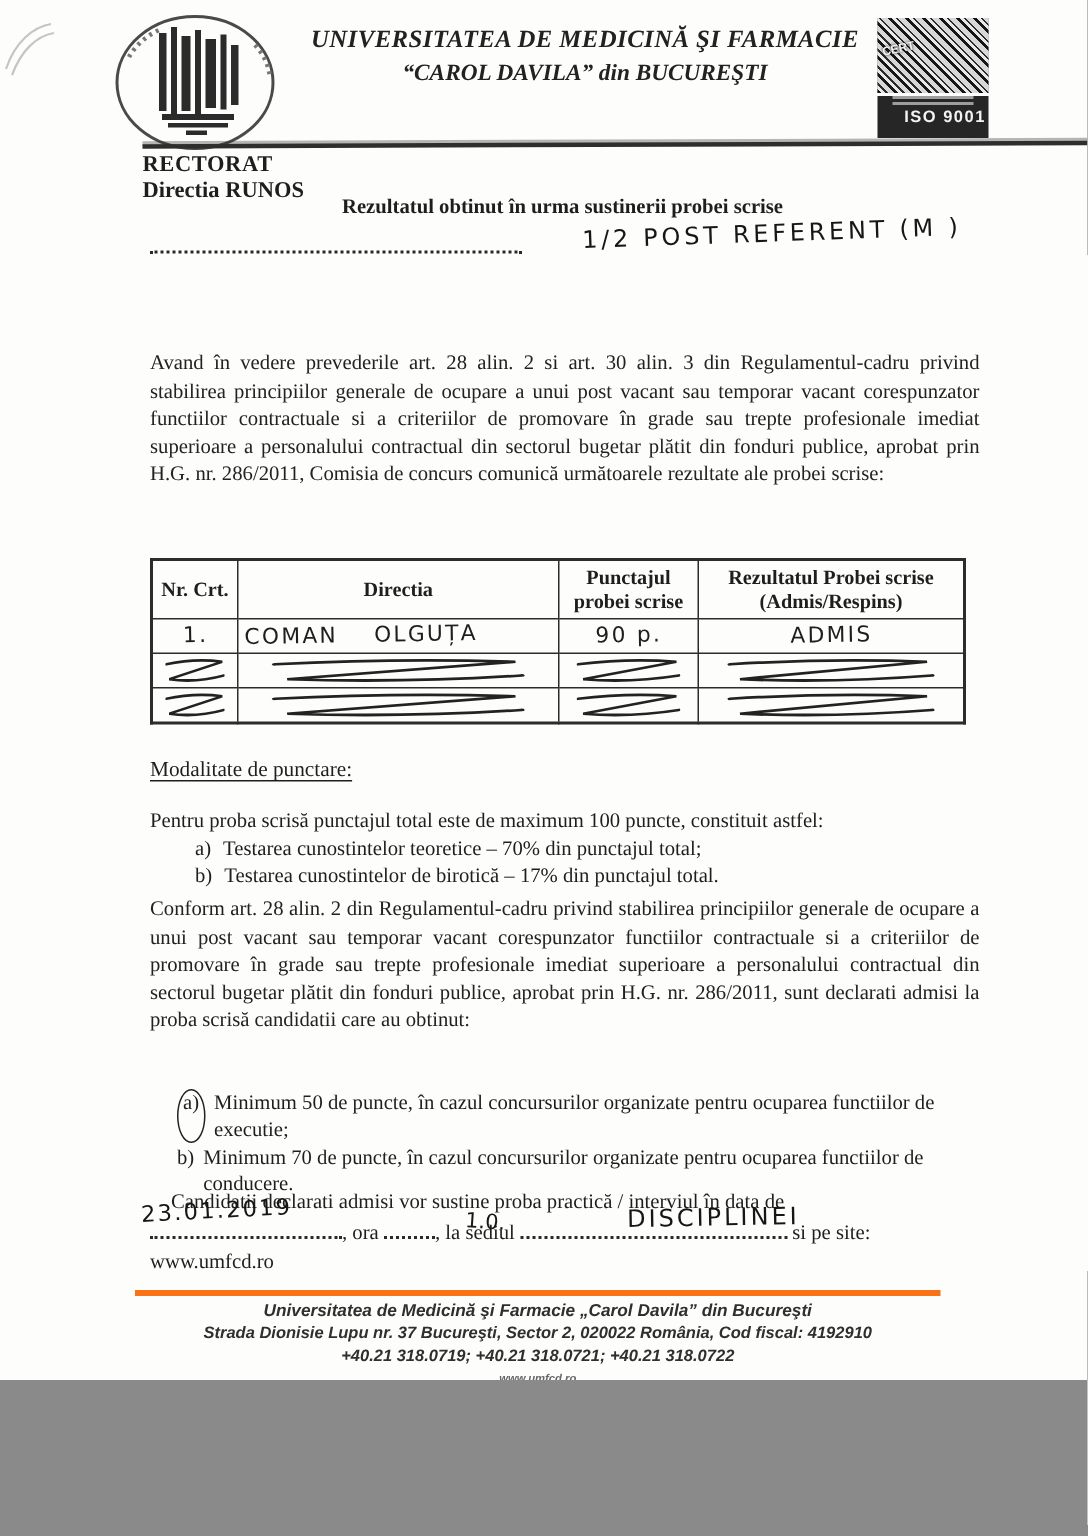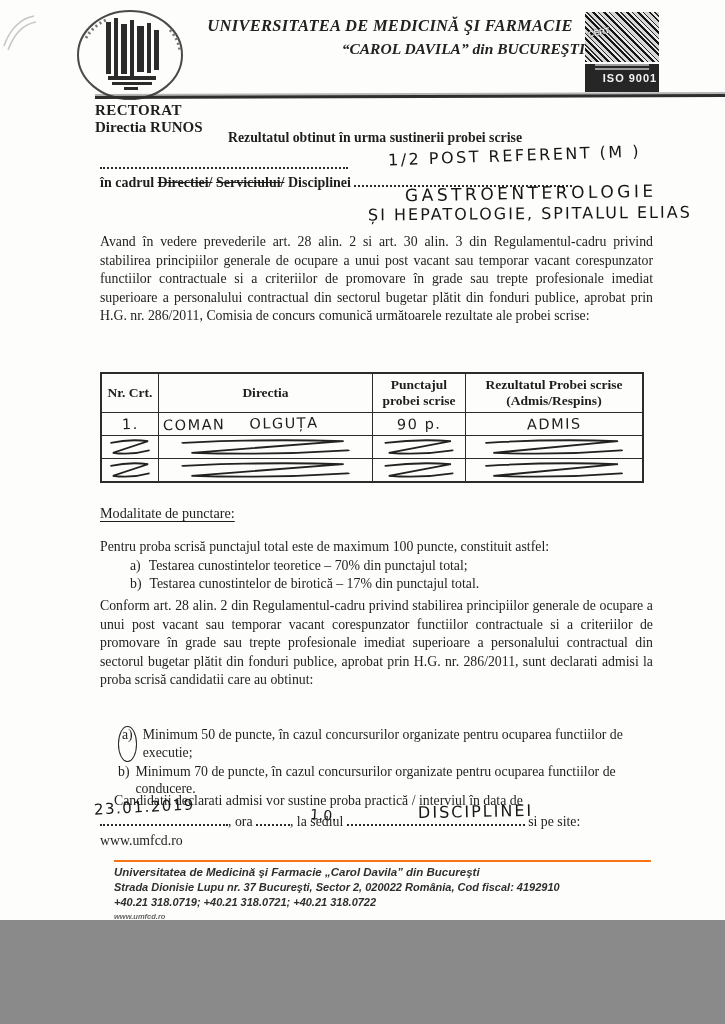--- a/index.html
+++ b/index.html
@@ -6,21 +6,21 @@
   .page{
     position:relative; width:725px; height:920px; margin:0 auto;
     background:#fdfdfb; overflow:hidden;
     font-family:"Liberation Serif", serif; color:#1e1e1e;
   }
   
   .corner-scribble{position:absolute;left:0;top:8px;width:60px;height:50px;opacity:.5;}
   .seal{position:absolute;left:72px;top:8px;width:112px;height:94px;}
   .univ-head{position:absolute;left:195px;top:16px;width:390px;text-align:center;}
   .u1{font-size:16.5px;font-weight:bold;font-style:italic;letter-spacing:.3px;color:#222;}
-  .u2{font-size:15.5px;font-weight:bold;font-style:italic;margin-top:4px;color:#222;text-align:right;}
+  .u2{font-size:15.5px;font-weight:bold;font-style:italic;margin-top:4px;color:#222;}
   .iso-badge{position:absolute;left:585px;top:12px;width:74px;height:78px;}
   .iso-noise{position:relative;width:74px;height:50px;
     background:
       repeating-linear-gradient(45deg,#161616 0 2px,#e8e8e8 2px 4px,#2c2c2c 4px 5px,#d7d7d7 5px 8px),
       #777;}
   .iso-cert{position:absolute;left:3px;top:16px;font-family:"Liberation Sans",sans-serif;
     font-size:8px;font-weight:bold;color:#f2f2f2;text-shadow:0 0 2px #000;transform:rotate(-12deg);}
   .iso-band{position:relative;width:74px;height:28px;background:#262626;text-align:center;}
   .iso-line{display:block;height:2px;background:#9d9d9d;margin:2px 10px 0 10px;}
   .iso-label{font-family:"Liberation Sans",sans-serif;font-size:11px;font-weight:bold;
@@ -66,22 +66,22 @@
   .adm-item{display:flex;gap:6px;margin-bottom:1px;}
   .adm-label{flex:0 0 auto;margin-left:18px;}
   .circled{display:inline-block;border:1.5px solid #222;border-radius:50%;padding:0 3px;line-height:15px;}
   
   .final{position:absolute;left:100px;top:791px;width:560px;font-size:13.8px;line-height:19px;}
   .final-line2{position:relative;margin-top:2px;}
   .hw-date{left:-6px;top:-14px;font-size:15px;letter-spacing:1.5px;transform:rotate(-3deg);}
   .hw-ora{left:210px;top:-6px;font-size:14px;transform:rotate(4deg);}
   .hw-sediu{left:318px;top:-10px;font-size:16px;letter-spacing:2px;transform:rotate(-1deg);}
   
-  .footer{position:absolute;left:114px;top:860px;width:537px;border-top:2px solid #f97316;
-    font-family:"Liberation Sans",sans-serif;font-style:italic;font-weight:bold;color:#2f2f2f;}
+  .footer{position:absolute;left:90px;top:860px;width:537px;border-top:4px solid #f97316;
+    text-align:center;font-family:"Liberation Sans",sans-serif;font-style:italic;font-weight:bold;color:#2f2f2f;}
   .f1{font-size:11.5px;margin-top:4px;}
   .f2{font-size:11px;margin-top:3px;}
   .f3{font-size:11px;margin-top:3px;}
   .f4{font-size:7.5px;margin-top:4px;color:#666;}
   
   .scan-strip{position:absolute;left:150px;top:961px;width:575px;height:27px;
     background:repeating-linear-gradient(90deg,#bdbdbd 0 1px,#e4e4e4 1px 3px,#cccccc 3px 4px,#ededed 4px 7px);
     border-bottom:1px solid #9a9a9a;opacity:.9;}
   .scan-strip::before{content:"";position:absolute;inset:0;
     background:linear-gradient(to right,#fdfdfb 0%,rgba(253,253,251,0) 35%);}
@@ -137,29 +137,20 @@
   <div class="rectorat">RECTORAT</div>
   <div class="runos">Directia RUNOS</div>
 
   <div class="doc-title">Rezultatul obtinut în urma sustinerii probei scrise</div>
 
   <div class="intro">
     <div>
       <span class="dotted" style="width:248px;"></span>
       <span class="hw hw-pos hw-post">1/2 POST REFERENT (M )</span>
     </div>
-    <div style="position:relative;">
-      <span>în cadrul</span>
-      <span class="struck">Directiei/</span>
-      <span class="struck">Serviciului/</span>
-      <span>Disciplinei</span>
-      <span class="dotted" style="width:218px;"></span>
-      <span class="hw hw-pos hw-disc">GASTROENTEROLOGIE</span>
-      <span class="hw hw-pos hw-disc2">ȘI HEPATOLOGIE, SPITALUL ELIAS</span>
-    </div>
   </div>
 
   <div class="para p1">Avand în vedere prevederile art. 28 alin. 2 si art. 30 alin. 3 din Regulamentul-cadru privind stabilirea principiilor generale de ocupare a unui post vacant sau temporar vacant corespunzator functiilor contractuale si a criteriilor de promovare în grade sau trepte profesionale imediat superioare a personalului contractual din sectorul bugetar plătit din fonduri publice, aprobat prin H.G. nr. 286/2011, Comisia de concurs comunică următoarele rezultate ale probei scrise:</div>
 
   <table class="results">
     <thead>
       <tr>
         <th class="cw1">Nr. Crt.</th>
         <th class="cw2">Directia</th>
         <th class="cw3">Punctajul probei scrise</th>

